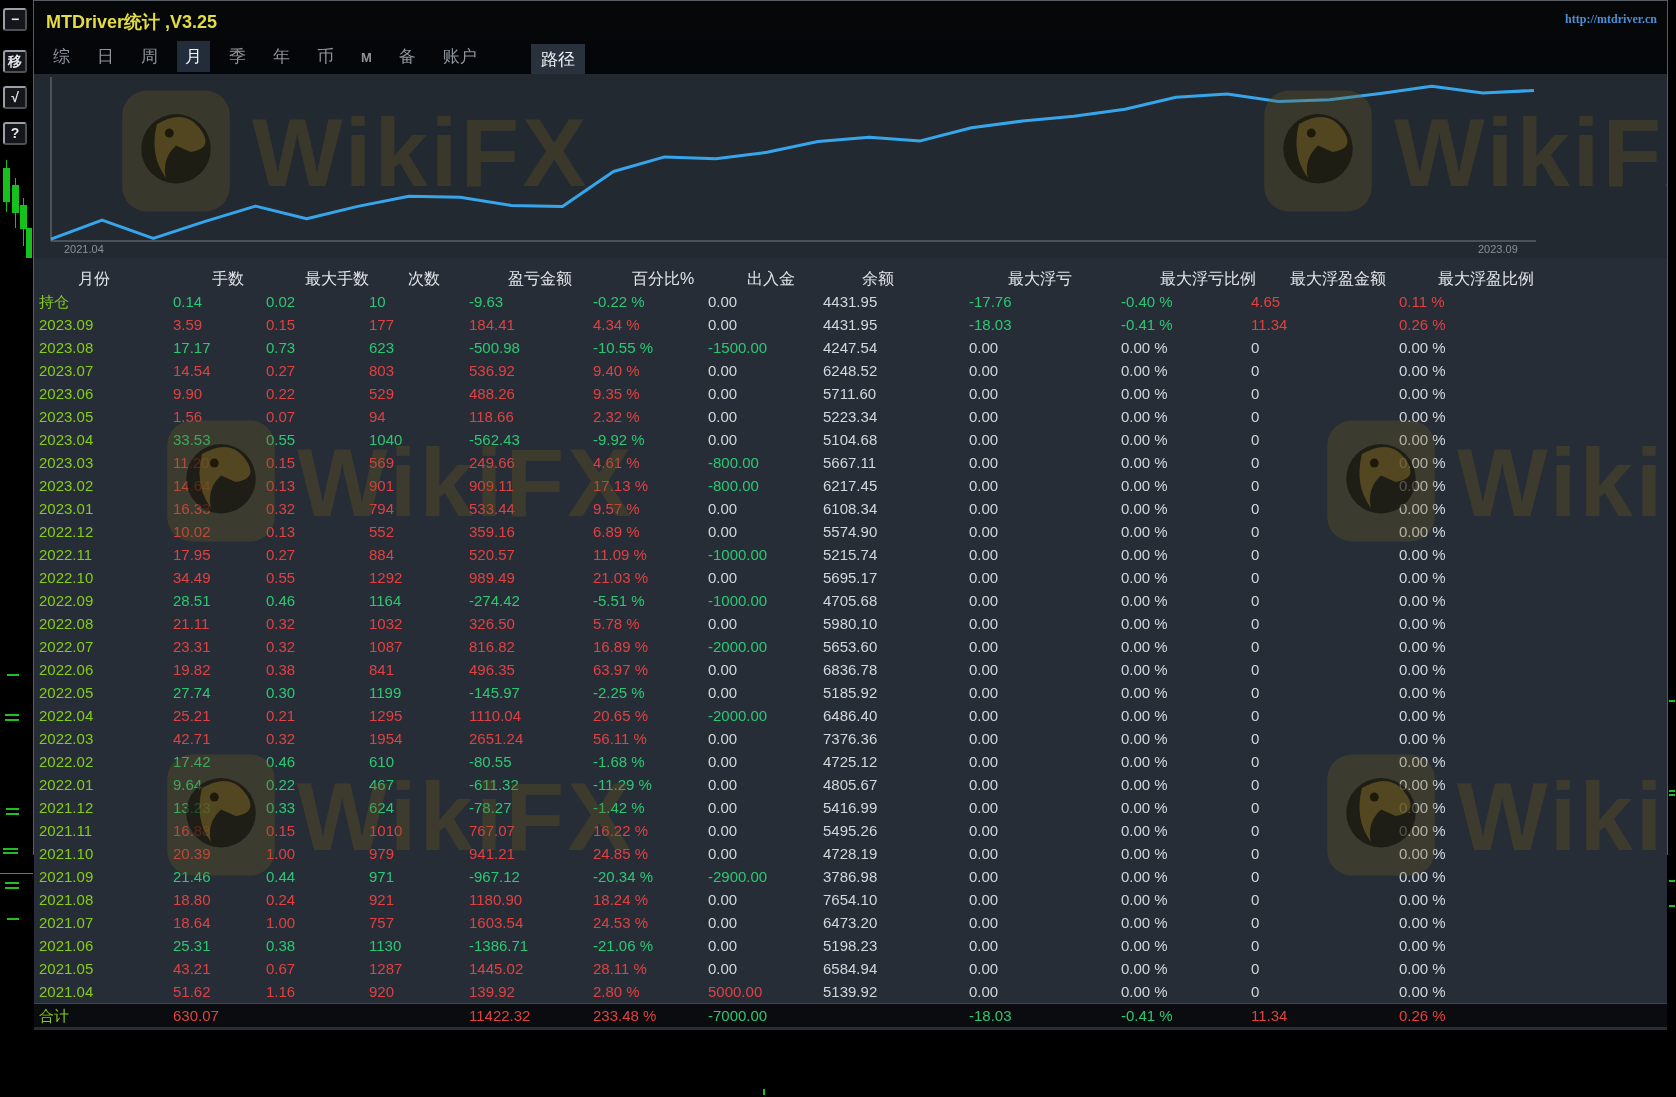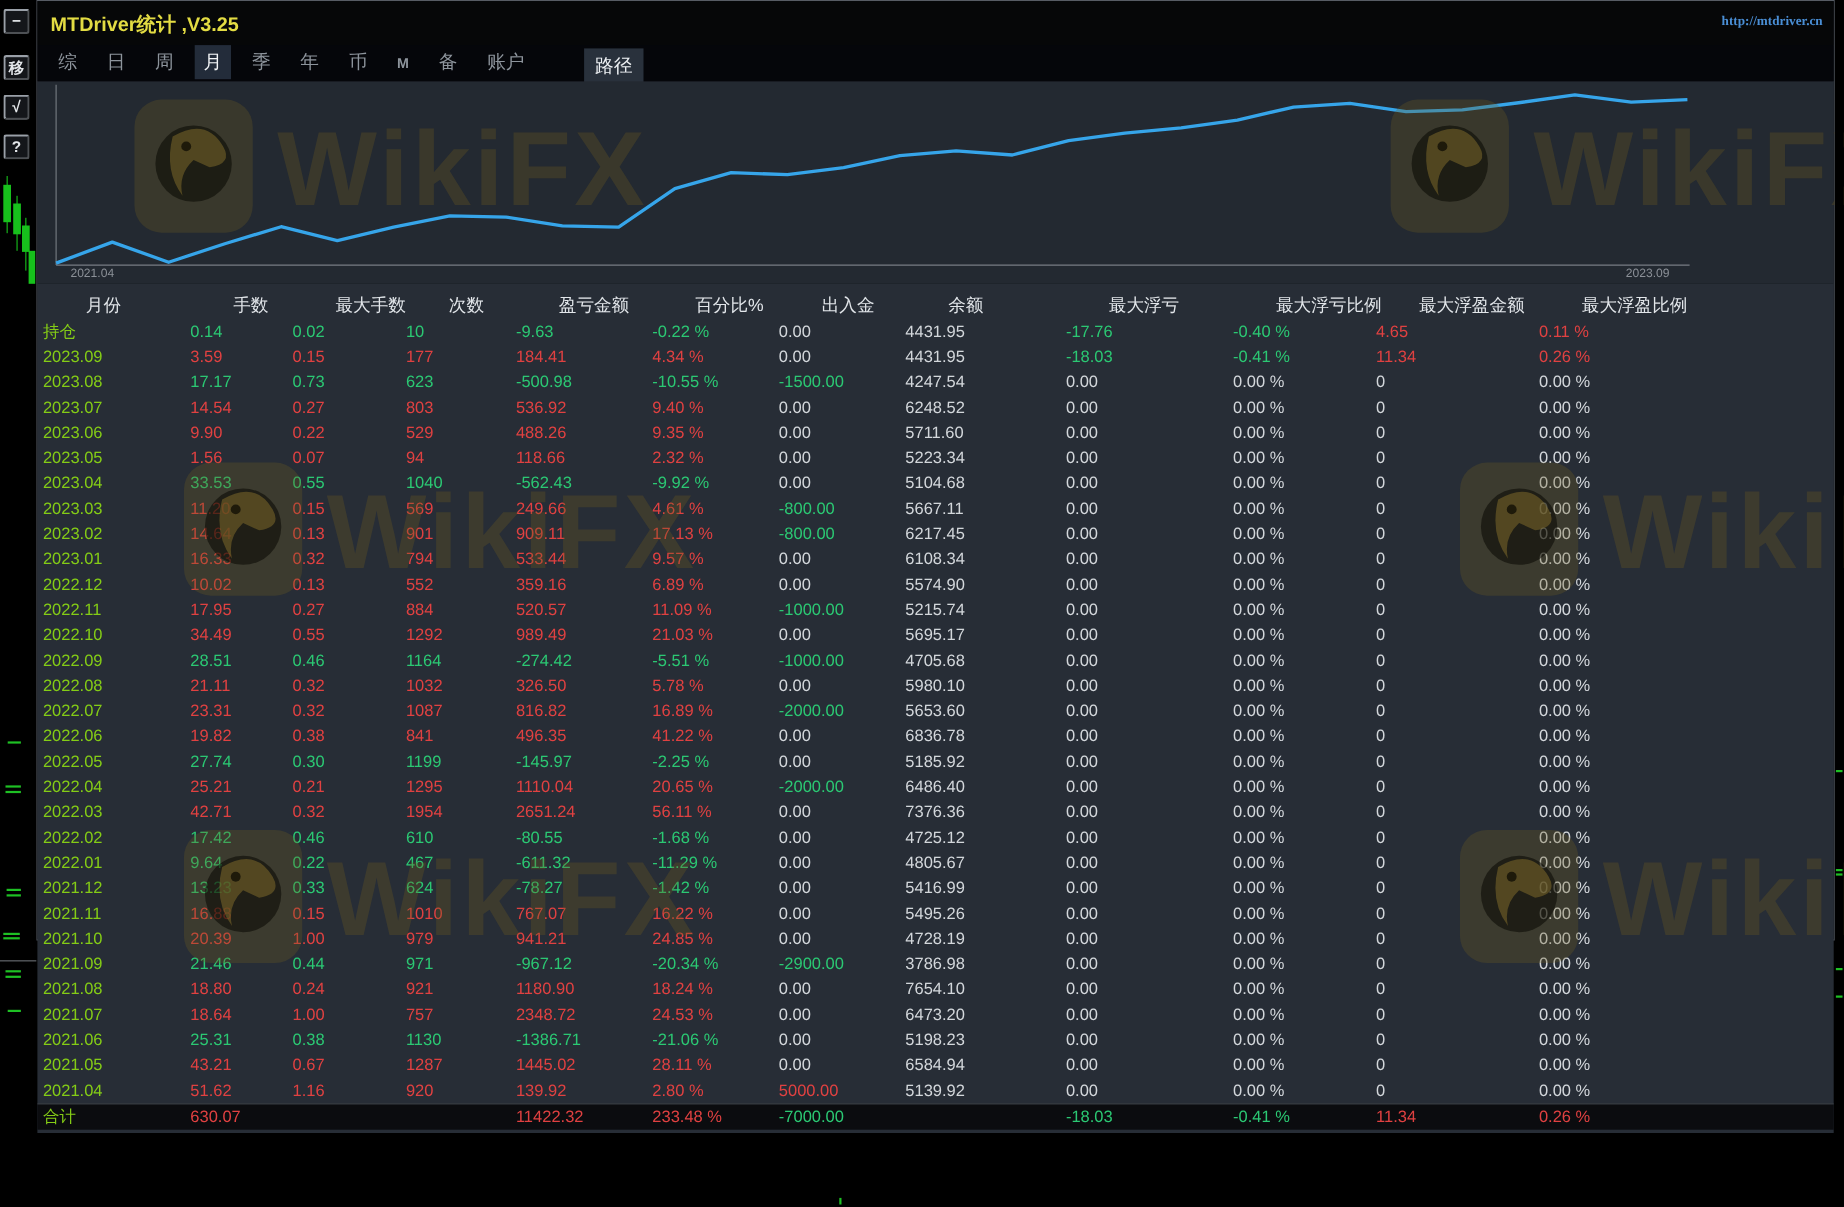--- a/index.html
+++ b/index.html
@@ -336,21 +336,21 @@
           <span class="cell neu">0.00 %</span>
           <span class="cell neu">0</span>
           <span class="cell neu">0.00 %</span>
         </div>
         <div class="row">
           <span class="cell month">2022.06</span>
           <span class="cell pos">19.82</span>
           <span class="cell pos">0.38</span>
           <span class="cell pos">841</span>
           <span class="cell pos">496.35</span>
-          <span class="cell pos">41.22 %</span>
+          <span class="cell pos">63.97 %</span>
           <span class="cell neu">0.00</span>
           <span class="cell neu">6836.78</span>
           <span class="cell neu">0.00</span>
           <span class="cell neu">0.00 %</span>
           <span class="cell neu">0</span>
           <span class="cell neu">0.00 %</span>
         </div>
         <div class="row">
           <span class="cell month">2022.05</span>
           <span class="cell neg">27.74</span>
@@ -489,21 +489,21 @@
           <span class="cell neu">0.00</span>
           <span class="cell neu">0.00 %</span>
           <span class="cell neu">0</span>
           <span class="cell neu">0.00 %</span>
         </div>
         <div class="row">
           <span class="cell month">2021.07</span>
           <span class="cell pos">18.64</span>
           <span class="cell pos">1.00</span>
           <span class="cell pos">757</span>
-          <span class="cell pos">2348.72</span>
+          <span class="cell pos">1603.54</span>
           <span class="cell pos">24.53 %</span>
           <span class="cell neu">0.00</span>
           <span class="cell neu">6473.20</span>
           <span class="cell neu">0.00</span>
           <span class="cell neu">0.00 %</span>
           <span class="cell neu">0</span>
           <span class="cell neu">0.00 %</span>
         </div>
         <div class="row">
           <span class="cell month">2021.06</span>

